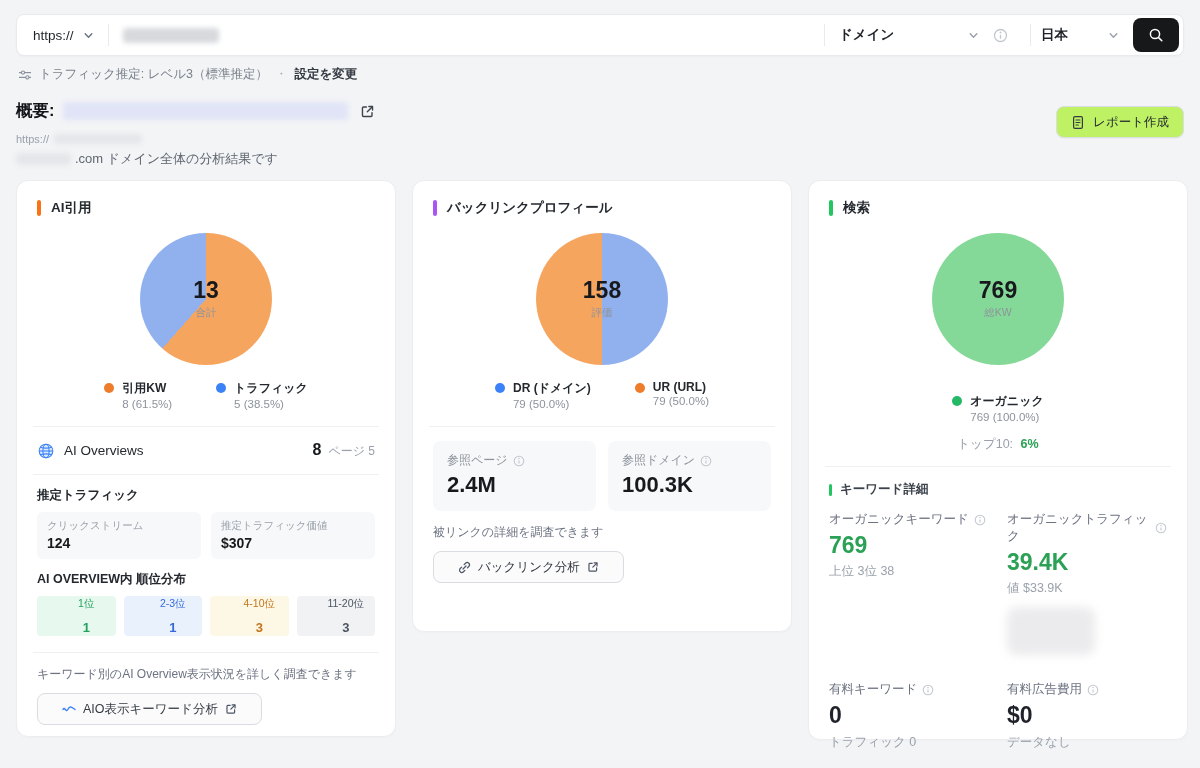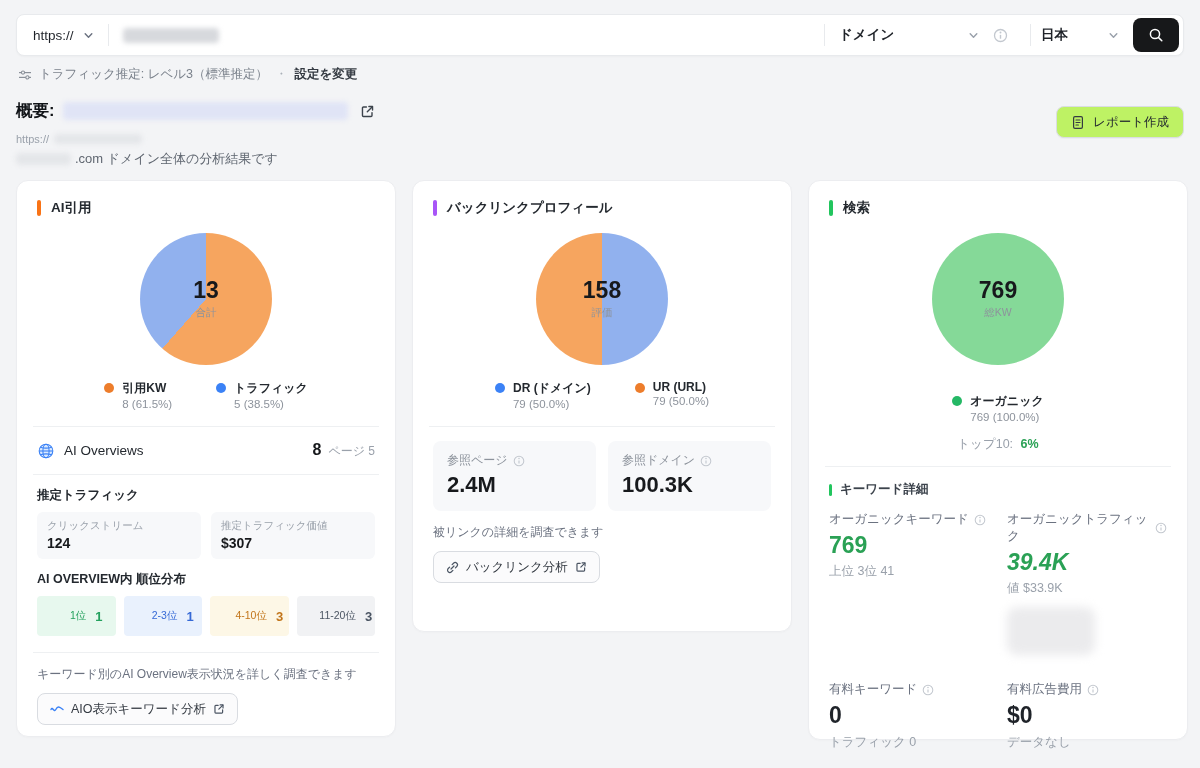--- a/index.html
+++ b/index.html
@@ -92,29 +92,29 @@
   .overviews-row .o-value { font-size:16px; font-weight:700; color:#17191c; }
   .overviews-row .o-sub { font-size:12px; color:#9aa1ab; }
 
   .section-title { font-size:12.5px; font-weight:700; color:#24292f; margin-top:12px; }
   .stat-row { display:flex; gap:10px; margin-top:8px; }
   .stat-box { flex:1; background:#f7f8fa; border-radius:6px; padding:7px 10px 8px; }
   .stat-label { font-size:10.5px; color:#9aa1ab; display:flex; align-items:center; gap:4px; }
   .stat-value { font-size:14px; font-weight:700; color:#17191c; margin-top:2px; }
 
   .dist-row { display:flex; gap:8px; margin-top:8px; }
-  .dist-box { flex:1; border-radius:4px; height:40px; display:flex; flex-direction:row;
+  .dist-box { flex:1; border-radius:4px; height:40px; display:flex; flex-direction:column;
     align-items:center; justify-content:center; gap:9px;padding-left:20px; }
   .dist-label { font-size:10.5px; }
   .dist-value { font-size:13px; font-weight:700; }
 
   .footer-text { font-size:12px; color:#6b7280; margin-top:13px; }
   .card-btn {
     margin-top:10px; height:32px; display:inline-flex; align-items:center; gap:7px;
-    background:#fbfbfc; border:1px solid #d9dce1; border-radius:8px; padding:0 12px;
+    background:#fbfbfc; border:1px solid #d9dce1; border-radius:8px; padding:0 24px;
     font-size:12.5px; color:#343a42; cursor:pointer;
   }
 
   .bigstat-row { display:flex; gap:12px; margin-top:14px; }
   .bigstat-box { flex:1; background:#f7f8fa; border-radius:8px; padding:11px 14px 13px; }
   .bigstat-label { font-size:12px; color:#8d939c; display:flex; align-items:center; gap:5px; }
   .bigstat-value { font-size:22px; font-weight:700; color:#17191c; margin-top:3px; }
 
   .top10-row { margin-top:13px; text-align:center; font-size:12.5px; color:#9aa1ab; }
   .top10-row .pct { font-weight:700; margin-left:4px; }
@@ -433,34 +433,34 @@
         <span>オーガニックキーワード</span>
         <span style="display:flex;">
           <svg width="12" height="12" viewBox="0 0 14 14">
               <circle cx="7" cy="7" r="5.6" stroke="#c3c8cf" fill="none" stroke-width="1.2"></circle>
               <line x1="7" y1="6.4" x2="7" y2="10" stroke="#c3c8cf" stroke-width="1.3"></line>
               <circle cx="7" cy="4.2" r="0.9" fill="#c3c8cf"></circle>
             </svg>
         </span>
       </span>
       <div class="m-value" style="color: rgb(42, 161, 85);">769</div>
-      <div class="m-sub">上位 3位 41</div>
+      <div class="m-sub">上位 3位 38</div>
     </div>
     <div class="metric">
       <span class="m-label">
         <span>オーガニックトラフィック</span>
         <span style="display:flex;">
           <svg width="12" height="12" viewBox="0 0 14 14">
               <circle cx="7" cy="7" r="5.6" stroke="#c3c8cf" fill="none" stroke-width="1.2"></circle>
               <line x1="7" y1="6.4" x2="7" y2="10" stroke="#c3c8cf" stroke-width="1.3"></line>
               <circle cx="7" cy="4.2" r="0.9" fill="#c3c8cf"></circle>
             </svg>
         </span>
       </span>
-      <div class="m-value" style="color: rgb(42, 161, 85); font-style: italic;">39.4K</div>
+      <div class="m-value" style="color: rgb(42, 161, 85);">39.4K</div>
       <div class="m-sub">値 $33.9K</div>
       <div class="blur-blob"></div>
     </div>
     <div class="metric">
       <span class="m-label">
         <span>有料キーワード</span>
         <span style="display:flex;">
           <svg width="12" height="12" viewBox="0 0 14 14">
               <circle cx="7" cy="7" r="5.6" stroke="#c3c8cf" fill="none" stroke-width="1.2"></circle>
               <line x1="7" y1="6.4" x2="7" y2="10" stroke="#c3c8cf" stroke-width="1.3"></line>

